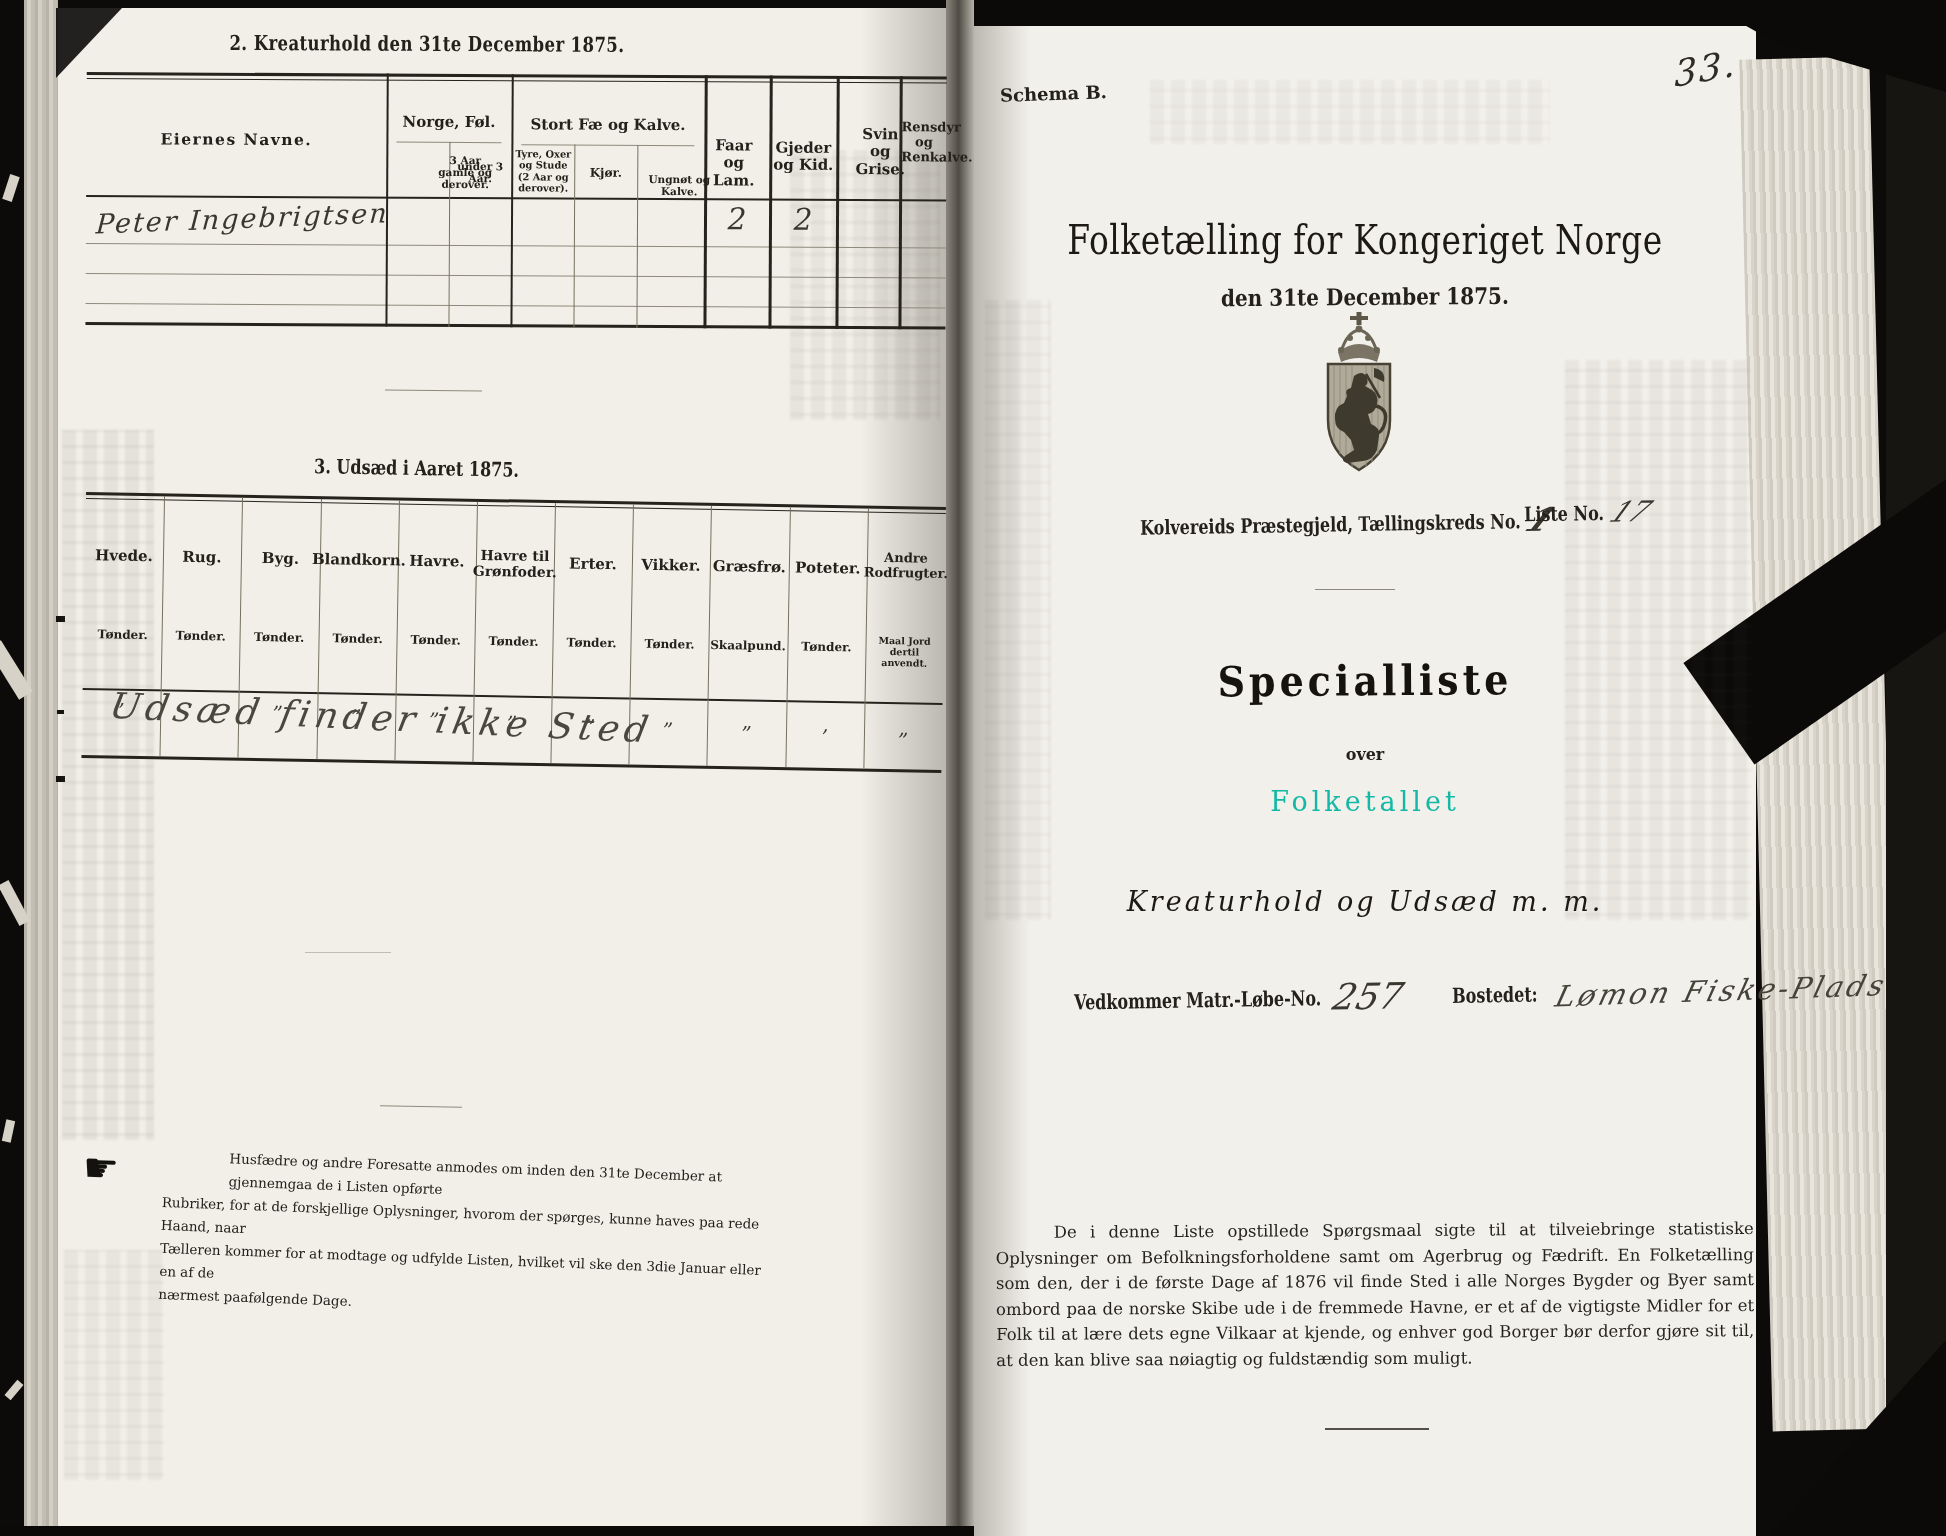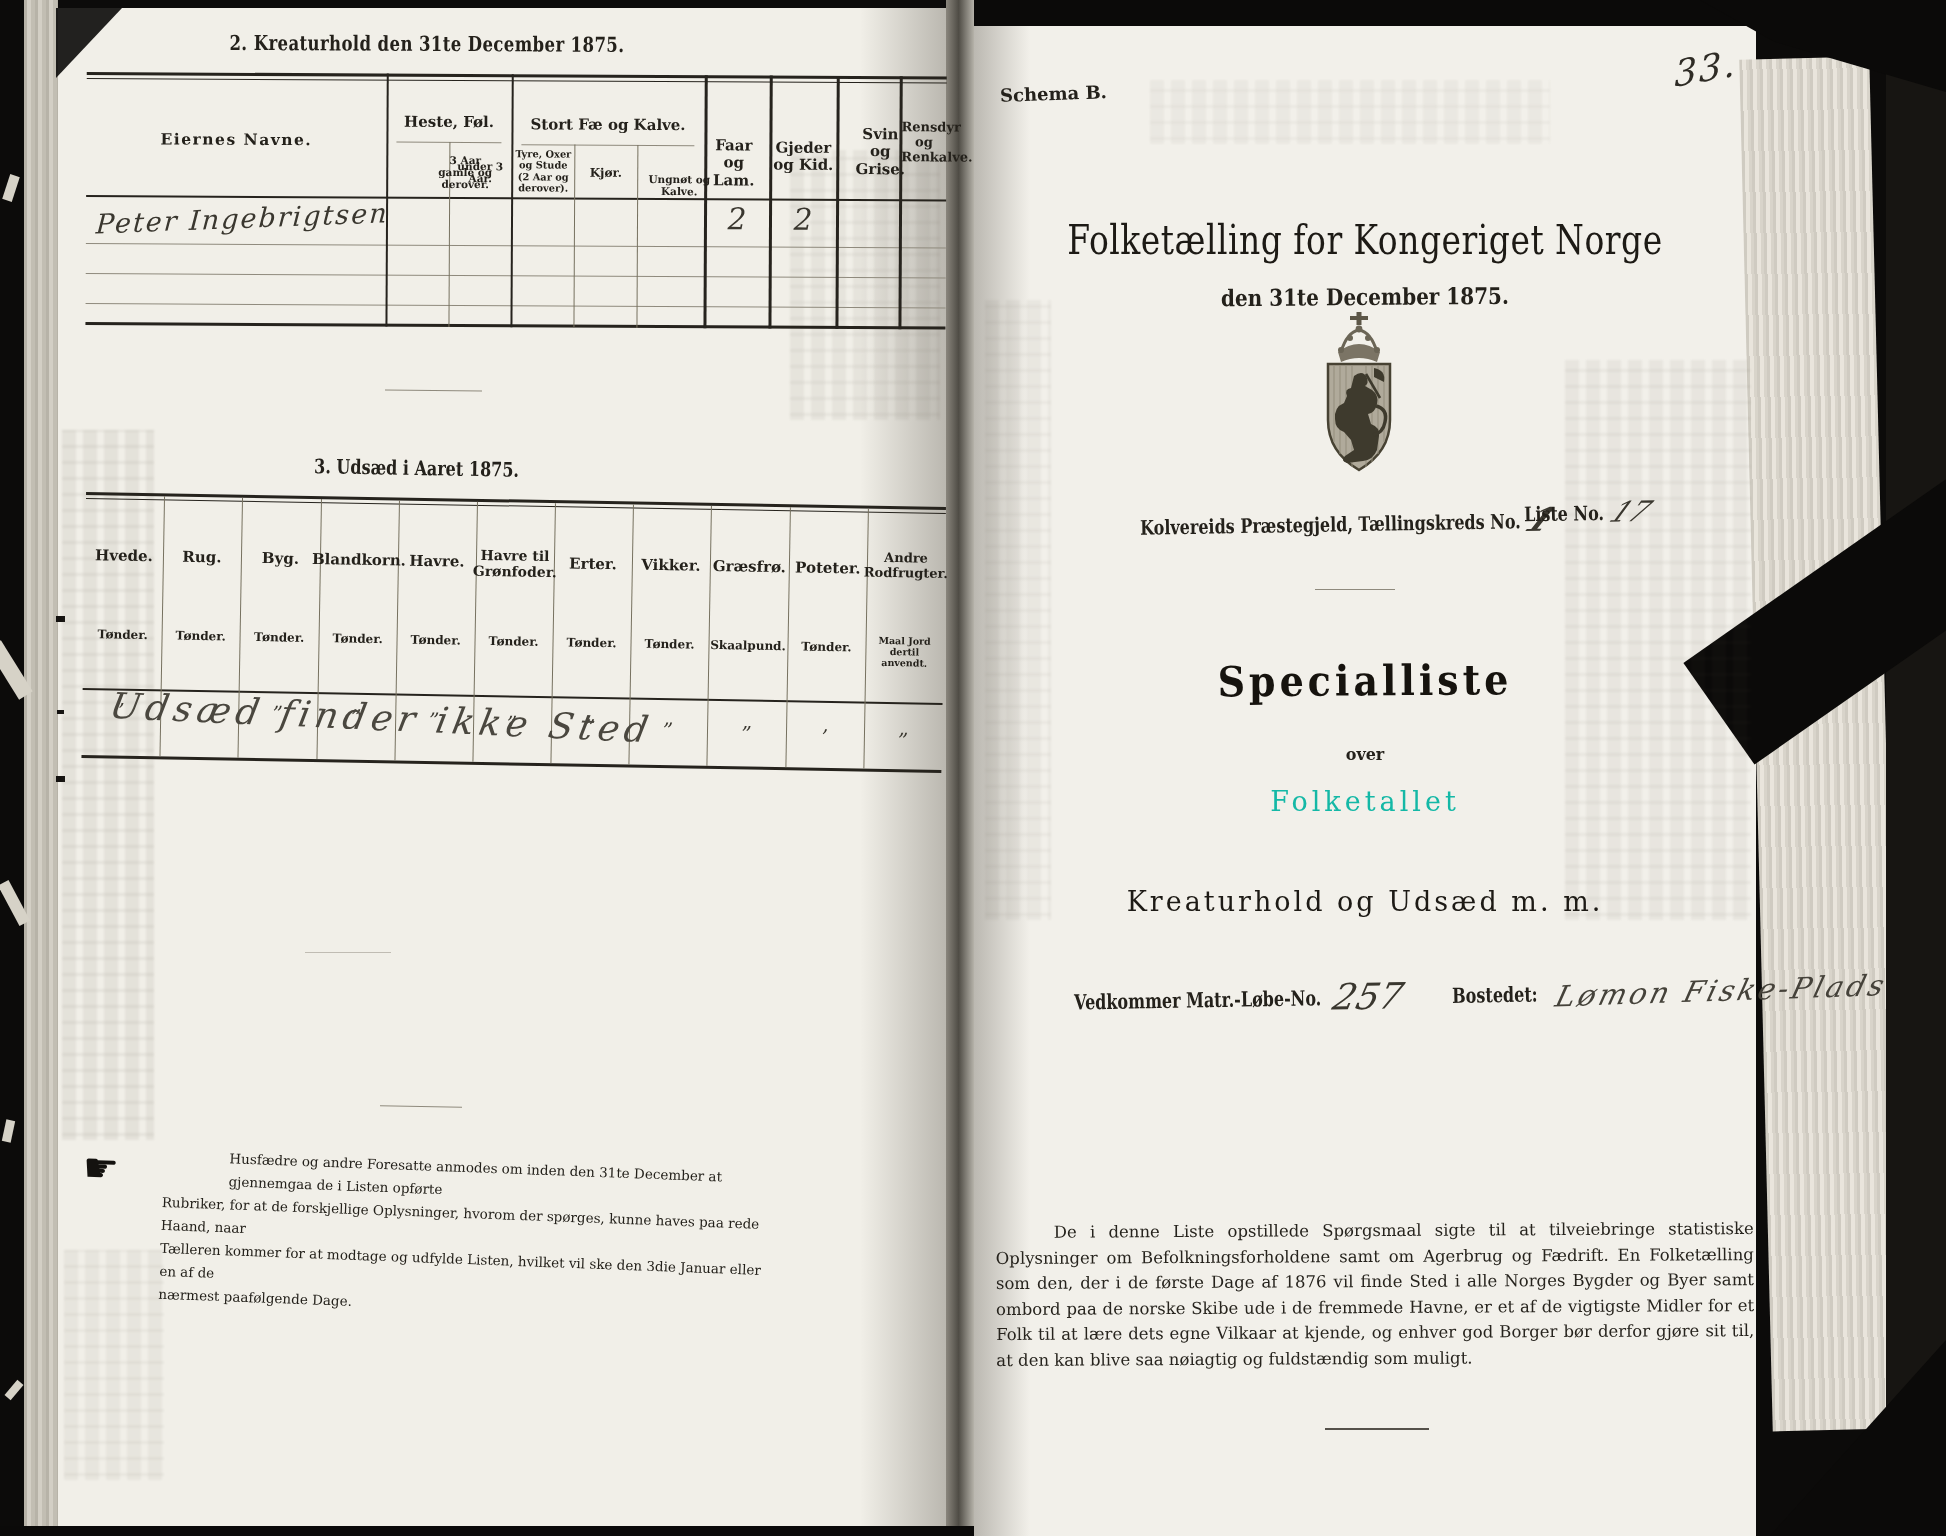--- a/index.html
+++ b/index.html
@@ -90,21 +90,21 @@
     <div class="vlthin" style="left:363px;top:110px;width:1px;height:185px;"></div>
     <div class="vl" style="left:425px;top:42px;width:2px;height:253px;"></div>
     <div class="vlthin" style="left:488px;top:112px;width:1px;height:183px;"></div>
     <div class="vlthin" style="left:551px;top:112px;width:1px;height:183px;"></div>
     <div class="vl" style="left:618px;top:42px;width:3px;height:253px;"></div>
     <div class="vl" style="left:683px;top:42px;width:3px;height:253px;"></div>
     <div class="vl" style="left:750px;top:42px;width:3px;height:253px;"></div>
     <div class="vl" style="left:813px;top:42px;width:3px;height:253px;"></div>
 
     <div class="abs hdr" style="left:0;top:100px;width:300px;font-size:15.5px;letter-spacing:1.5px;">Eiernes Navne.</div>
-    <div class="abs hdr" style="left:300px;top:82px;width:125px;font-size:15px;">Heste, Føl.</div>
+    <div class="abs hdr" style="left:300px;top:82px;width:125px;font-size:15px;">Norge, Føl.</div>
     <div class="abs hdr" style="left:302px;top:122px;width:60px;font-size:10.5px;padding-left:47px;">3 Aar gamle og derover.</div>
     <div class="abs hdr" style="left:364px;top:128px;width:60px;font-size:10.5px;">under 3 Aar.</div>
     <div class="abs hdr" style="left:425px;top:84px;width:193px;font-size:15px;">Stort Fæ og Kalve.</div>
     <div class="abs hdr" style="left:427px;top:116px;width:60px;font-size:9.8px;">Tyre, Oxer og Stude (2 Aar og derover).</div>
     <div class="abs hdr" style="left:489px;top:134px;width:61px;font-size:12px;">Kjør.</div>
     <div class="abs hdr" style="left:553px;top:140px;width:80px;font-size:10.5px;">Ungnøt og Kalve.</div>
     <div class="abs hdr" style="left:620px;top:104px;width:55px;font-size:15px;">Faar og Lam.</div>
     <div class="abs hdr" style="left:685px;top:92px;width:64px;font-size:15px;margin-top:14px;">Gjeder og Kid.</div>
     <div class="abs hdr" style="left:752px;top:92px;width:60px;font-size:15px;margin-left:12px;">Svin og Grise.</div>
     <div class="abs hdr" style="left:815px;top:86px;width:45px;font-size:13px;">Rensdyr og Renkalve.</div>
@@ -255,21 +255,21 @@
     <div class="abs" style="left:550px;top:472px;transform:rotate(-1deg);white-space:nowrap;">
       <span class="hdr" style="font-size:16px;display:inline-block;transform:scale(1,1.25);">Liste No.</span>
       <span class="hand" style="font-size:28px;display:inline-block;transform:skewX(-30deg);margin-left:4px;vertical-align:-3px;">17</span>
     </div>
 
     <div class="hlthin" style="left:341px;top:565px;width:80px;height:1px;"></div>
 
     <div class="abs" style="left:0;top:634px;width:782px;text-align:center;font-size:38px;font-weight:bold;letter-spacing:4px;color:#16130e;transform:scale(1,1.1) rotate(-.4deg);">Specialliste</div>
     <div class="abs hdr" style="left:0;top:722px;width:782px;font-size:16px;">over</div>
     <div class="abs" style="left:0;top:762px;width:782px;text-align:center;font-size:27px;letter-spacing:4px;color:#14b8a6;">Folketallet</div>
-    <div class="abs" style="left:0;top:862px;width:782px;text-align:center;font-size:27px;letter-spacing:3px;color:#1d1a15;">Kreaturhold og Udsæd m. m.</div>
+    <div class="abs" style="left:0;top:862px;width:782px;text-align:center;font-size:27px;letter-spacing:3px;color:#1d1a15;font-style:italic;">Kreaturhold og Udsæd m. m.</div>
 
     <div class="abs" style="left:100px;top:950px;transform:rotate(-1deg);white-space:nowrap;">
       <span class="hdr" style="font-size:16px;display:inline-block;transform:scale(1,1.3);">Vedkommer Matr.-Løbe-No.</span>
       <span class="hand" style="font-size:36px;display:inline-block;transform:skewX(-14deg);margin-left:8px;vertical-align:-6px;">257</span>
       <span class="hdr" style="font-size:16px;display:inline-block;transform:scale(1,1.3);margin-left:44px;">Bostedet:</span>
       <span class="hand" style="font-size:29px;display:inline-block;transform:skewX(-16deg) rotate(-1deg);margin-left:14px;vertical-align:-4px;letter-spacing:3px;color:#45423a;">Lømon Fiske-Plads</span>
     </div>
 
     <div class="abs" style="left:22px;top:1194px;width:758px;font-size:16.5px;line-height:25.5px;text-align:justify;text-indent:58px;color:#26231d;transform:rotate(-.3deg);">De i denne Liste opstillede Spørgsmaal sigte til at tilveiebringe statistiske Oplysninger om Befolkningsforholdene samt om Agerbrug og Fædrift.   En Folketælling som den, der i de første Dage af 1876 vil finde Sted i alle Norges Bygder og Byer samt ombord paa de norske Skibe ude i de fremmede Havne, er et af de vigtigste Midler for et Folk til at lære dets egne Vilkaar at kjende, og enhver god Borger bør derfor gjøre sit til, at den kan blive saa nøiagtig og fuldstændig som muligt.</div>
 

